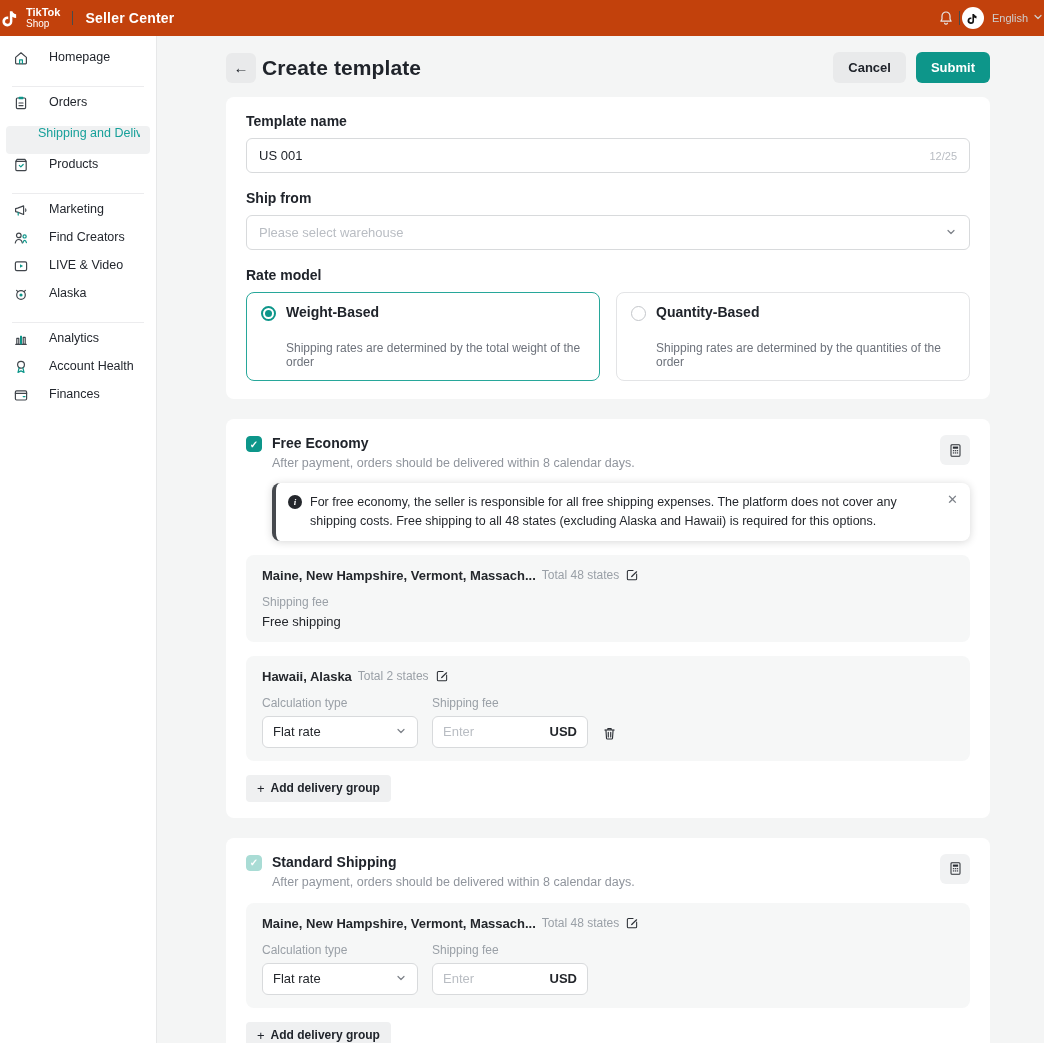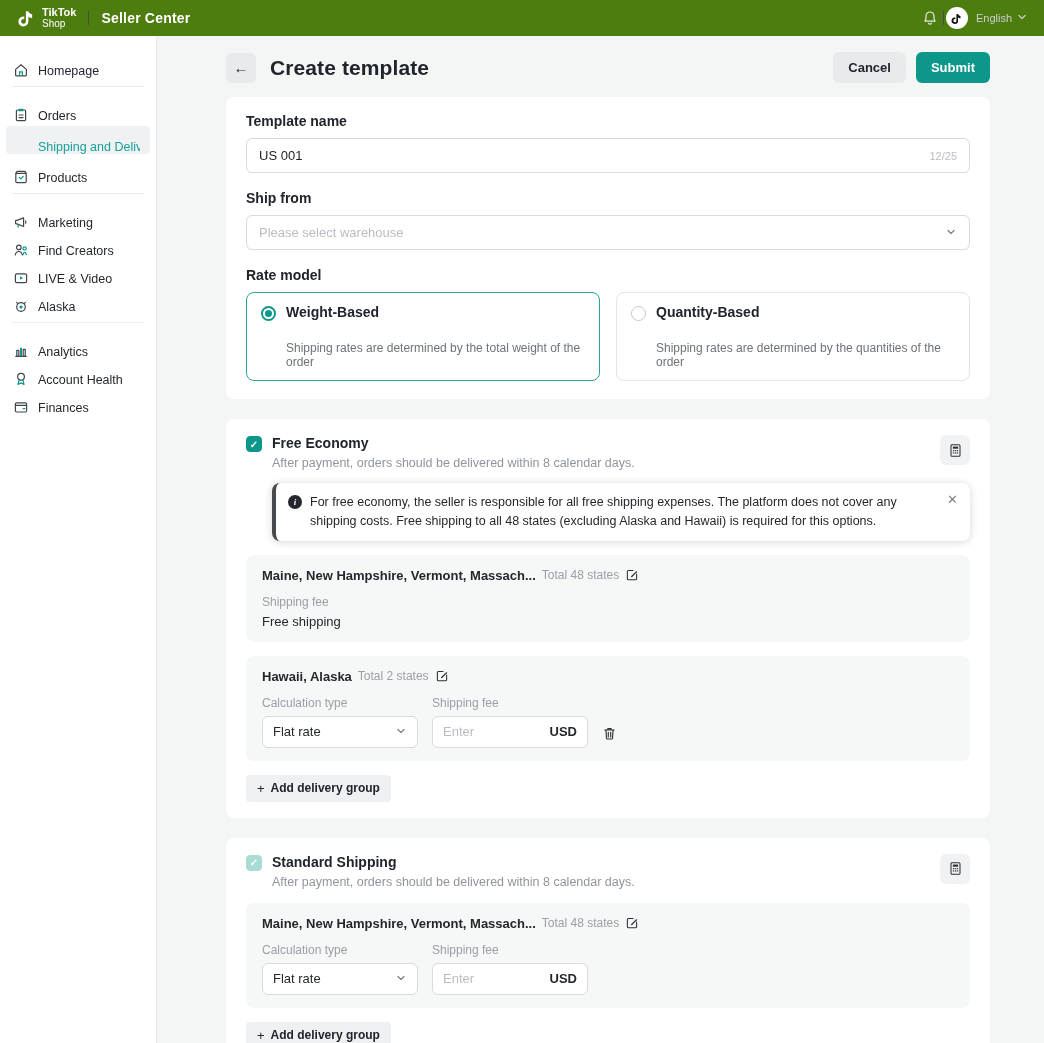--- a/index.html
+++ b/index.html
@@ -1,47 +1,47 @@
 <!DOCTYPE html>
 <html><head>
 <meta charset="utf-8">
 <style>
   * { margin:0; padding:0; box-sizing:border-box; }
   html,body { width:1044px; font-family:"Liberation Sans", sans-serif; background:#f4f5f5; color:#20242b; }
 
   
-  .topbar { position:fixed; top:0; left:0; right:0; height:36px; background:#4d7c0f; display:flex; align-items:center; padding:0 16px; z-index:30; }
+  .topbar { position:fixed; top:0; left:0; right:0; height:36px; background:#c2410c; display:flex; align-items:center; padding:0 0; z-index:30; }
   .brand { display:flex; align-items:center; gap:6px; cursor:pointer; }
   .brand-text { display:flex; flex-direction:column; line-height:1; }
   .brand-text .t1 { color:#fff; font-weight:700; font-size:11px; }
   .brand-text .t2 { color:#fff; font-size:10px; margin-top:1px; }
   .tb-sep { width:1px; height:14px; background:#4a4a4a; margin:0 12px; }
   .tb-title { color:#fff; font-size:14px; font-weight:700; letter-spacing:.2px; }
   .tb-right { margin-left:auto; display:flex; align-items:center; gap:0; }
   .tb-iconbtn { width:22px; height:22px; display:flex; align-items:center; justify-content:center; cursor:pointer; }
   .avatar { width:22px; height:22px; border-radius:50%; background:#fff; display:flex; align-items:center; justify-content:center; cursor:pointer; }
   .lang { display:flex; align-items:center; gap:4px; color:#cfcfcf; font-size:11px; cursor:pointer; margin-left:8px; }
 
   
   .sidebar { position:fixed; top:36px; left:0; bottom:0; width:157px; background:#fff; border-right:1px solid #e7e8e9; padding-top:14px; z-index:20; }
-  .nav-item { display:flex; align-items:flex-end; gap:9px; height:28px; padding:0 10px 0 13px; font-size:12.5px; color:#23272e; cursor:pointer; white-space:nowrap; }
+  .nav-item { display:flex; align-items:flex-start; gap:20px; height:28px; padding:0 10px 0 13px; font-size:12.5px; color:#23272e; cursor:pointer; white-space:nowrap; }
   .nav-ico { width:16px; height:16px; flex:0 0 16px; display:flex; align-items:center; justify-content:center; }
   .nav-ico svg { width:16px; height:16px; stroke:#41464c; stroke-width:1.2; fill:none; stroke-linecap:round; stroke-linejoin:round; }
   .nav-ico svg .accF { fill:#0d968a; stroke:none; }
   .nav-ico svg .accS { stroke:#0d968a; }
   .nav-div { height:1px; background:#ececee; margin:8px 12px; }
   .nav-item.sub { margin:3px 6px; padding-left:32px; border-radius:4px; height:28px; }
   .nav-item.sub.active { background:#f0f1f2; color:#17a09a; font-size:12.5px; overflow:hidden; }
   .nav-label { overflow:hidden; text-overflow:clip; }
 
   
   .main { margin-left:157px; padding:52px 54px 14px 69px; min-height:1043px; }
   .page-head { display:flex; align-items:center; margin-bottom:14px; width:764px; }
   .back-btn { width:30px; height:30px; border:none; background:#e9eaeb; border-radius:6px; font-size:15px; color:#20242b; cursor:pointer; }
-  .page-title { font-size:21px; font-weight:700; margin-left:14px; letter-spacing:.1px; }
+  .page-title { font-size:21px; font-weight:700; margin-left:6px; letter-spacing:.1px; }
   .ph-spacer { flex:1; }
   .btn { border:none; border-radius:6px; font-size:13px; font-weight:600; padding:8px 15px; cursor:pointer; font-family:inherit; }
   .btn.ghost { background:#e9eaeb; color:#20242b; }
   .btn.primary { background:#0d968a; color:#fff; margin-left:10px; }
 
   .card { width:764px; background:#fff; border-radius:8px; padding:16px 20px; margin-bottom:20px; }
 
   .f-label { font-size:14px; font-weight:600; color:#20242b; margin-bottom:9px; }
   .f-group { margin-bottom:17px; }
   .f-group:last-child { margin-bottom:2px; }

